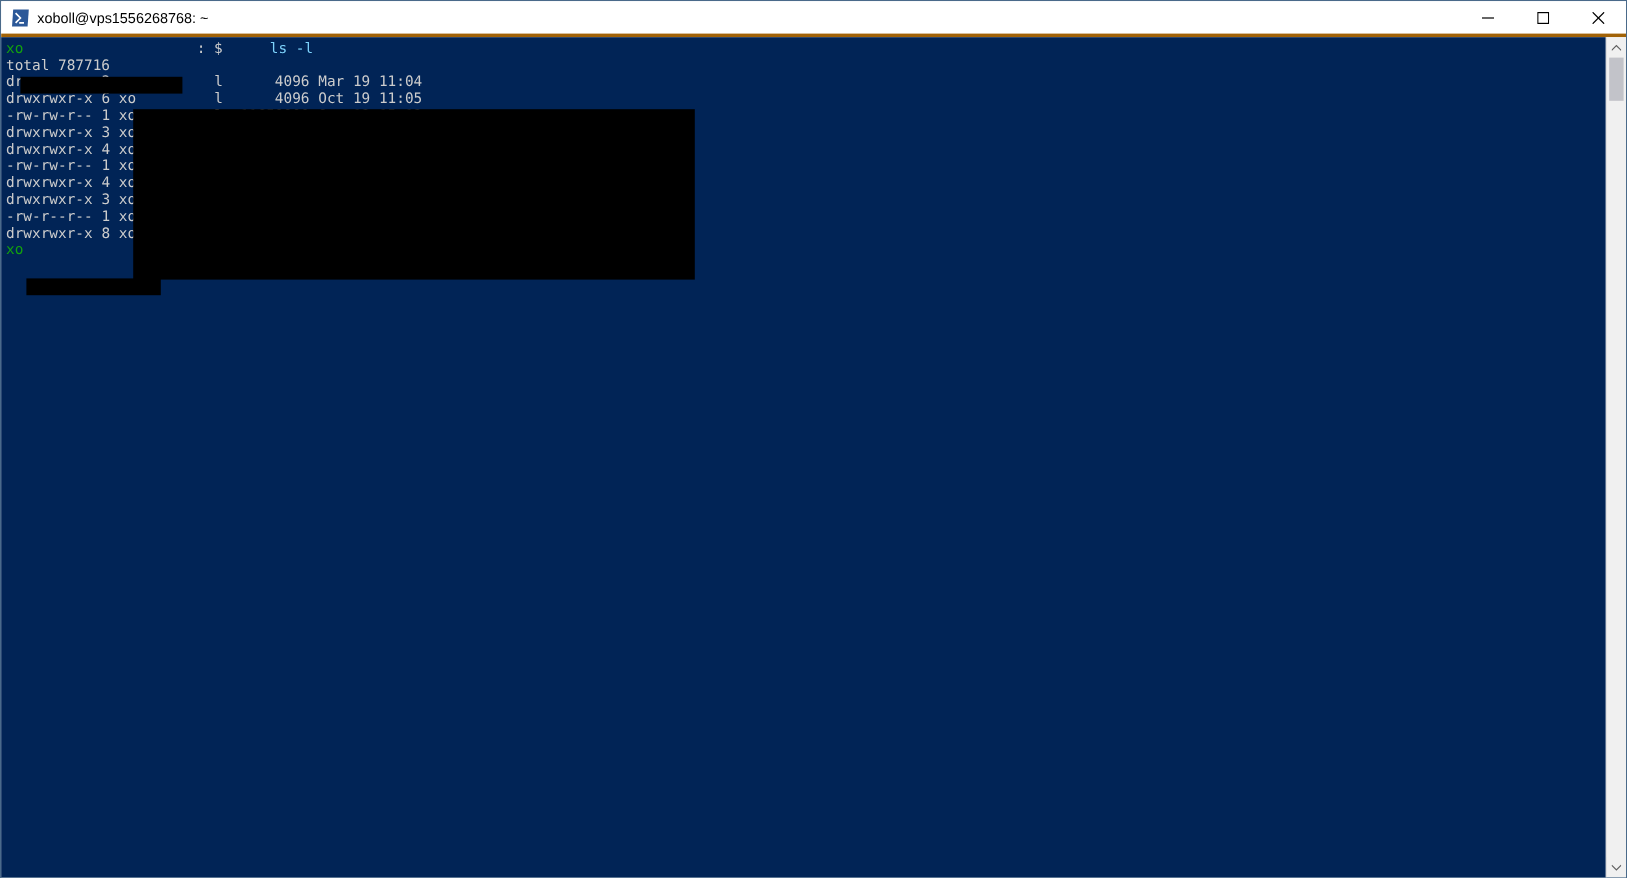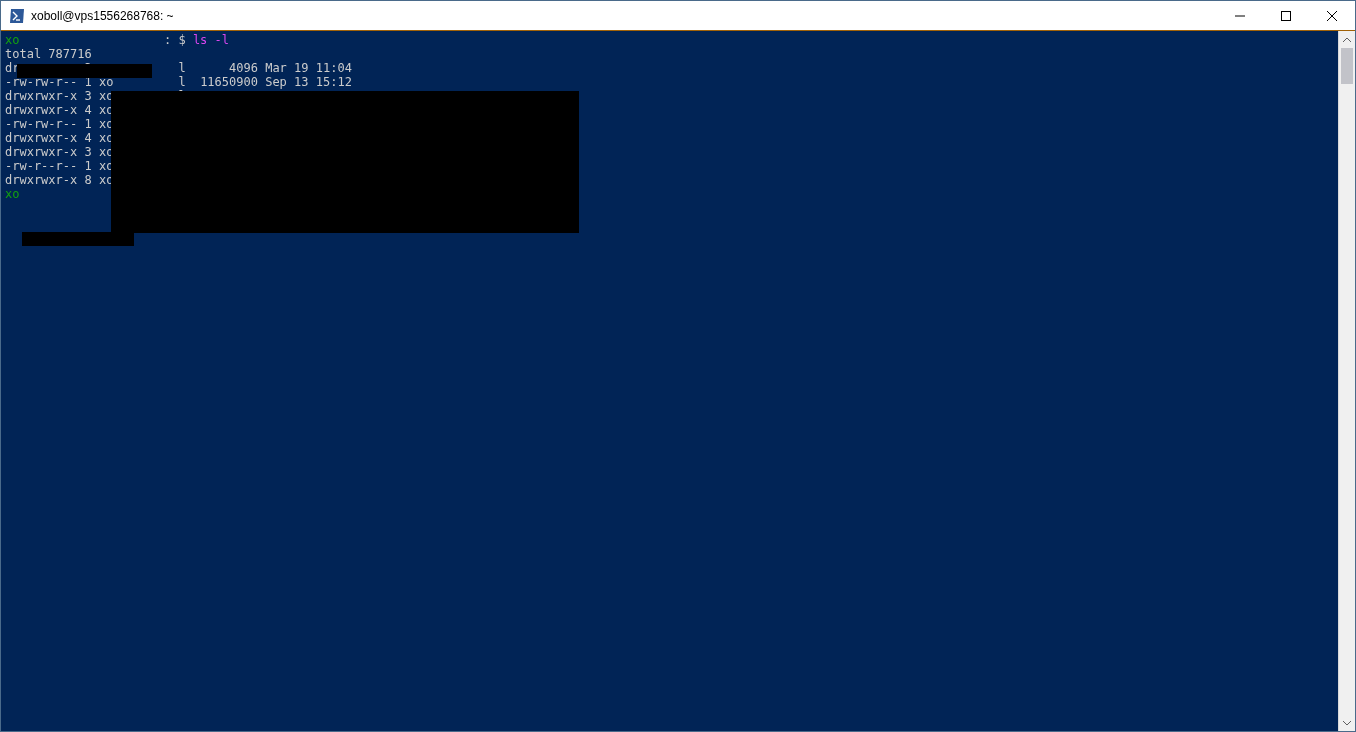--- a/index.html
+++ b/index.html
@@ -1,33 +1,33 @@
 <!DOCTYPE html>
 <html><head>
 <meta charset="utf-8">
 <style>
   * { box-sizing: border-box; margin: 0; padding: 0; }
   html, body { width: 1356px; height: 732px; overflow: hidden; font-family: "Segoe UI", Tahoma, sans-serif; background: #fff; }
   .window { width: 1356px; height: 732px; border: 1px solid #4a6a8a; display: flex; flex-direction: column; background: #fff; }
-  .titlebar { height: 30px; background: #ffffff; display: flex; align-items: center; border-bottom: 1px solid #a16207; }
+  .titlebar { height: 30px; background: #ffffff; display: flex; align-items: center; border-bottom: 3px solid #a16207; }
   .titlebar .app-icon { width: 16px; height: 16px; margin: 0 6px 0 8px; display: flex; align-items: center; justify-content: center; }
   .titlebar .title-text { font-size: 12px; color: #000; flex: 0 0 auto; }
   .titlebar .spacer { flex: 1 1 auto; }
   .win-btn { width: 46px; height: 30px; display: flex; align-items: center; justify-content: center; font-size: 10px; font-family: "Segoe UI Symbol", sans-serif; color: #000; cursor: default; }
   .content-row { flex: 1 1 auto; display: flex; min-height: 0; }
   .terminal { flex: 1 1 auto; background: #012456; color: #cccccc; font-family: Consolas, "Lucida Console", monospace; font-size: 12px; line-height: 14px; padding: 2px 0 0 4px; position: relative; overflow: hidden; }
   .scrollbar { width: 17px; background: #f0f0f0; display: flex; flex-direction: column; border-left: 1px solid #d9d9d9; }
   .sb-btn { height: 17px; display:flex; align-items:center; justify-content:center; font-size:8px; color:#606060; }
   .sb-track { flex: 1 1 auto; position: relative; background: #f0f0f0; }
   .sb-thumb { position:absolute; top:0; left:2px; right:2px; height:36px; background:#c2c3c9; }
 
   .line { white-space: pre; height: 14px; }
   .prompt-user { color: #13a10e; }
   .prompt-colon { color: #cccccc; }
-  .prompt-command { color: #d946ef; }
+  .prompt-command { color: #7dd3fc; margin-left: 32px; }
 
   
   .redact-top { position:absolute; left:110px; top:60px; width:468px; height:142px; background:#000; }
   .redact-user1 { position:absolute; left:16px; top:33px; width:135px; height:14px; background:#000; }
   .redact-user2 { position:absolute; left:21px; top:201px; width:112px; height:14px; background:#000; }
 
   .ps-icon-bg { fill:#2c5898; }
 </style>
 </head>
 <body>
@@ -62,20 +62,21 @@
   </div>
 
   <div class="content-row">
     <div class="terminal">
 
       <div class="line"><span class="prompt-user">xo</span><span>                    </span><span class="prompt-colon">:</span><span> $ </span><span class="prompt-command">ls -l</span></div>
 
       <div class="line">total 787716</div>
 
       <div class="line"><span>drwxrwxr-x</span> <span>3</span> <span>xo</span>         <span>l</span> <span>     4096</span> <span>Mar 19 11:04</span> </div>
+      <div class="line"><span>drwxrwxr-x</span> <span>6</span> <span>xo</span>         <span>l</span> <span>     4096</span> <span>Oct 19 11:05</span> </div>
       <div class="line"><span>-rw-rw-r--</span> <span>1</span> <span>xo</span>         <span>l</span> <span> 11650900</span> <span>Sep 13 15:12</span> </div>
       <div class="line"><span>drwxrwxr-x</span> <span>3</span> <span>xo</span>         <span>l</span> <span>     4096</span> <span>Sep 19 11:01</span> </div>
       <div class="line"><span>drwxrwxr-x</span> <span>4</span> <span>xo</span>         <span>l</span> <span>     4096</span> <span>Sep 19 10:07</span> </div>
       <div class="line"><span>-rw-rw-r--</span> <span>1</span> <span>xo</span>         <span>l</span> <span>792873474</span> <span>Sep 19 10:51</span> </div>
       <div class="line"><span>drwxrwxr-x</span> <span>4</span> <span>xo</span>         <span>l</span> <span>     4096</span> <span>Sep 19 11:32</span> </div>
       <div class="line"><span>drwxrwxr-x</span> <span>3</span> <span>xo</span>         <span>l</span> <span>     4096</span> <span>Sep 19 11:32</span> </div>
       <div class="line"><span>-rw-r--r--</span> <span>1</span> <span>xo</span>         <span>l</span> <span>  2057693</span> <span>Oct 31 21:58</span> </div>
       <div class="line"><span>drwxrwxr-x</span> <span>8</span> <span>xo</span>         <span>l</span> <span>     4096</span> <span>Sep 19 11:05</span> </div>
 
       <div class="line"><span class="prompt-user">xo</span><span>                </span><span class="prompt-user">8</span><span class="prompt-colon">:</span><span> $ </span></div>

